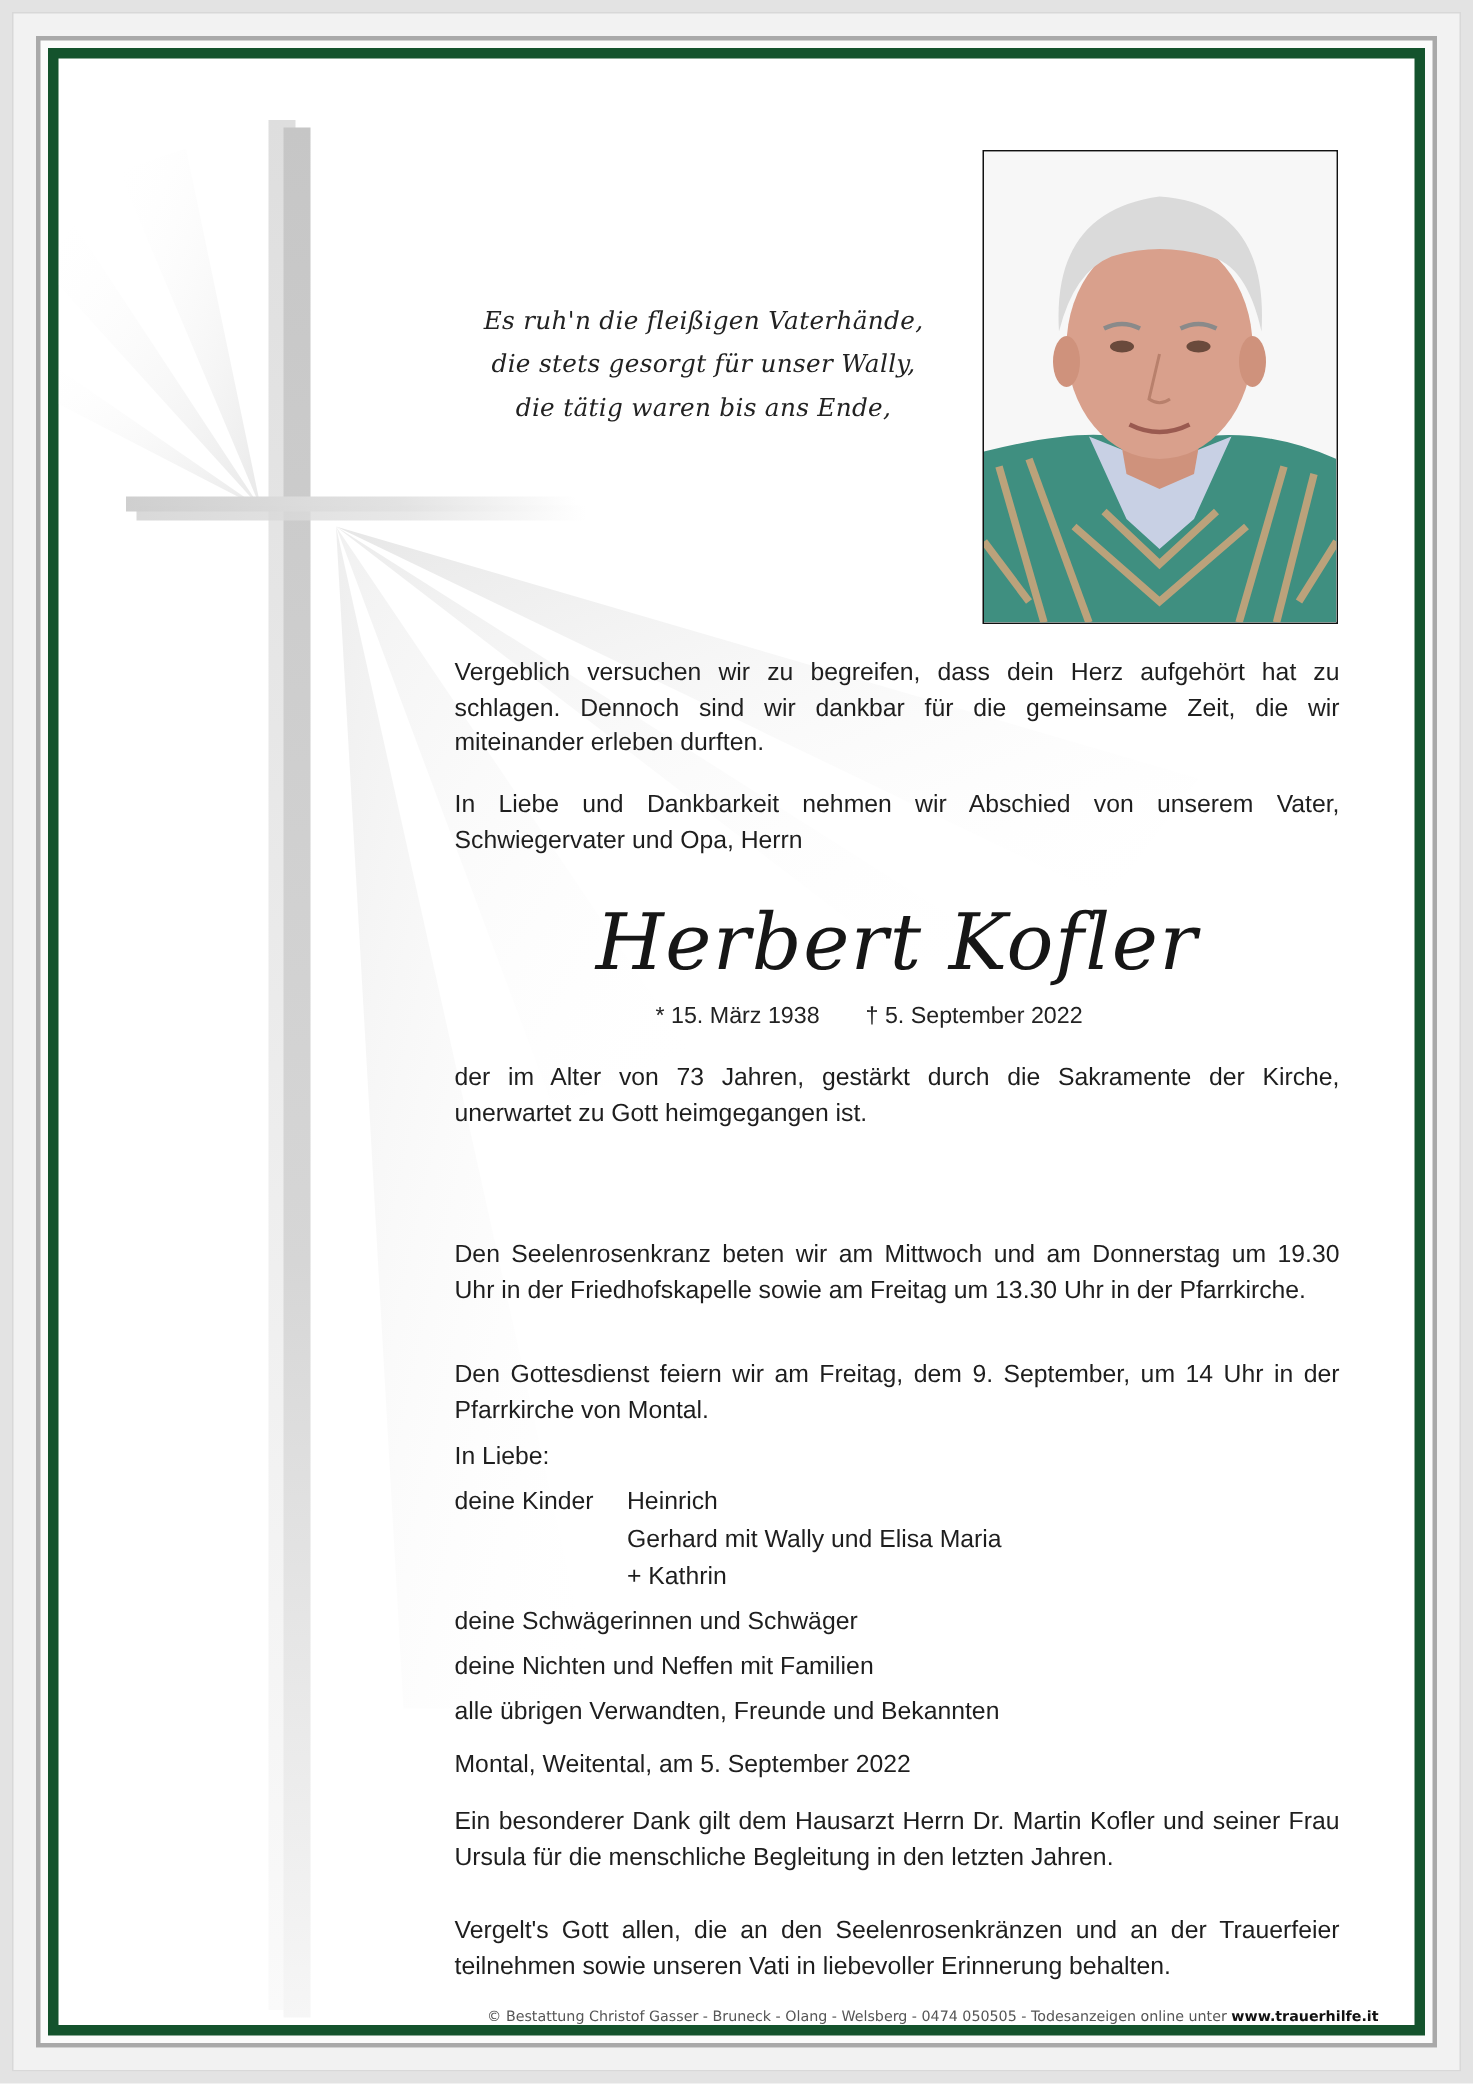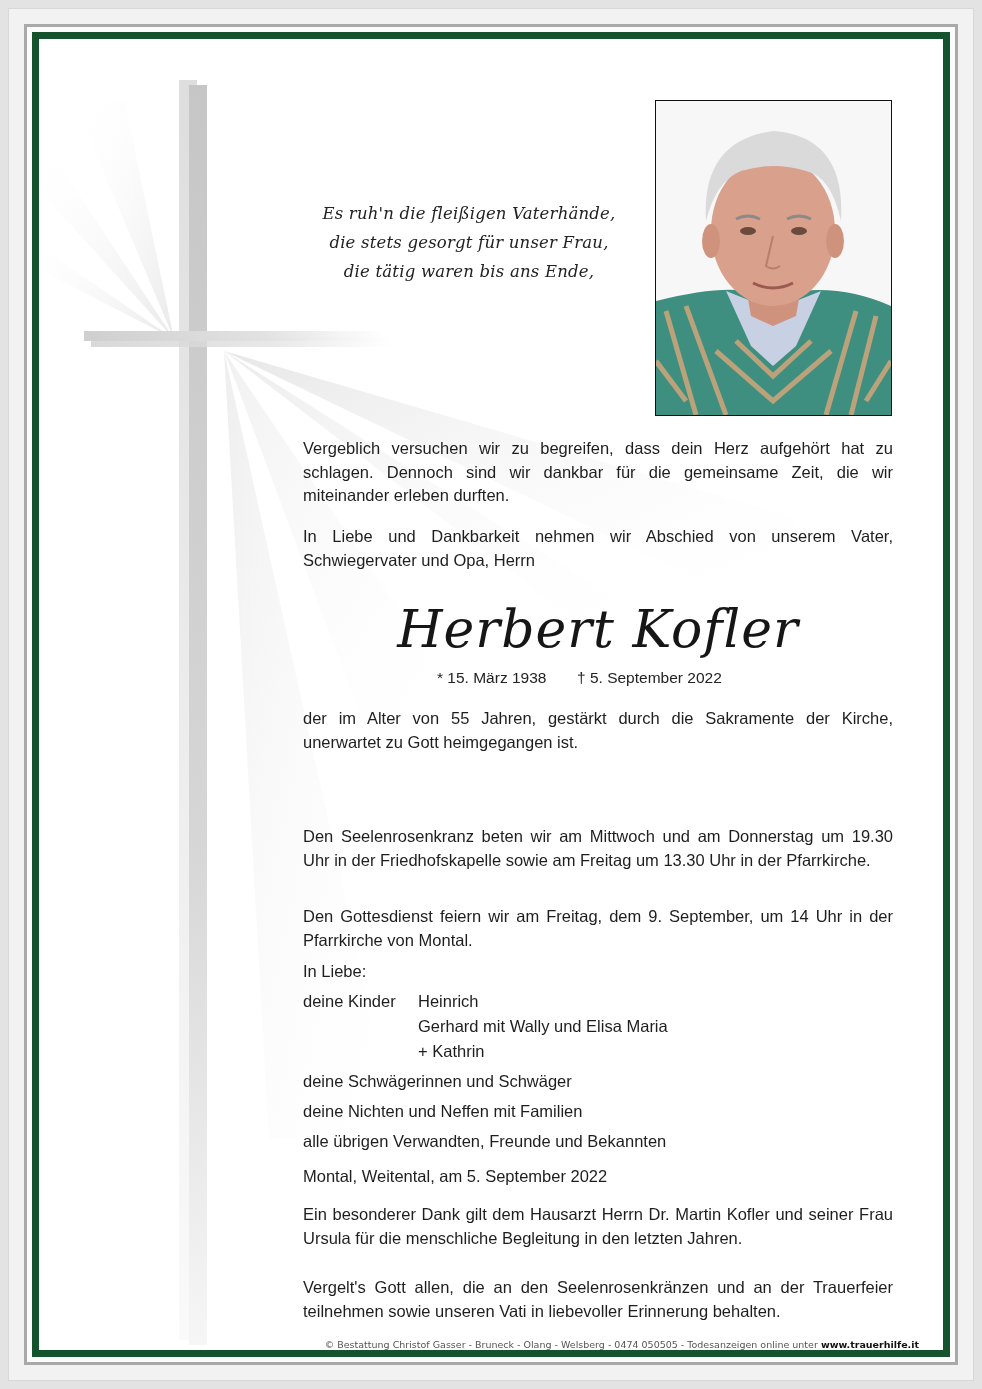--- a/index.html
+++ b/index.html
@@ -136,21 +136,21 @@
 
     <rect x="140" y="41" width="18" height="1260" fill="url(#vbarL)"></rect>
     <rect x="150" y="46" width="18" height="1260" fill="url(#vbar)"></rect>
 
     <rect x="45" y="292" width="300" height="10" fill="url(#hbar)"></rect>
     <rect x="52" y="298" width="300" height="10" fill="url(#hbar)" opacity="0.8"></rect>
   </svg>
 
   <div class="verse">
     <div>Es ruh'n die fleißigen Vaterhände,</div>
-    <div>die stets gesorgt für unser Frau,</div>
+    <div>die stets gesorgt für unser Wally,</div>
     <div>die tätig waren bis ans Ende,</div>
   </div>
 
   <div class="photo">
     <svg width="235" height="314" viewBox="0 0 235 314" xmlns="http://www.w3.org/2000/svg">
       <rect width="235" height="314" fill="#f7f7f7"></rect>
 
       <path d="M0,200 Q60,185 90,190 L145,190 Q190,185 235,205 L235,314 L0,314 Z" fill="#3f8f80"></path>
       <g stroke="#c9a57a" stroke-width="5" fill="none" opacity="0.9">
         <path d="M10,210 L40,314"></path>
@@ -193,21 +193,21 @@
   </div>
 
   <div class="name">Herbert Kofler</div>
 
   <div class="dates">
     <span class="birth">* 15. März 1938</span>
     <span class="death">† 5. September 2022</span>
   </div>
 
   <div class="body-text block-3">
-    <p class="p">der im Alter von 55 Jahren, gestärkt durch die Sakramente der Kirche, unerwartet zu Gott heimgegangen ist.</p>
+    <p class="p">der im Alter von 73 Jahren, gestärkt durch die Sakramente der Kirche, unerwartet zu Gott heimgegangen ist.</p>
   </div>
   <div class="body-text block-5">
     <p class="p">Den Seelenrosenkranz beten wir am Mittwoch und am Donnerstag um 19.30 Uhr in der Friedhofskapelle sowie am Freitag um 13.30 Uhr in der Pfarrkirche.</p>
   </div>
   <div class="body-text block-6">
     <p class="p">Den Gottesdienst feiern wir am Freitag, dem 9. September, um 14 Uhr in der Pfarrkirche von Montal.</p>
   </div>
 
   <div class="family">
     <div class="row gap">

